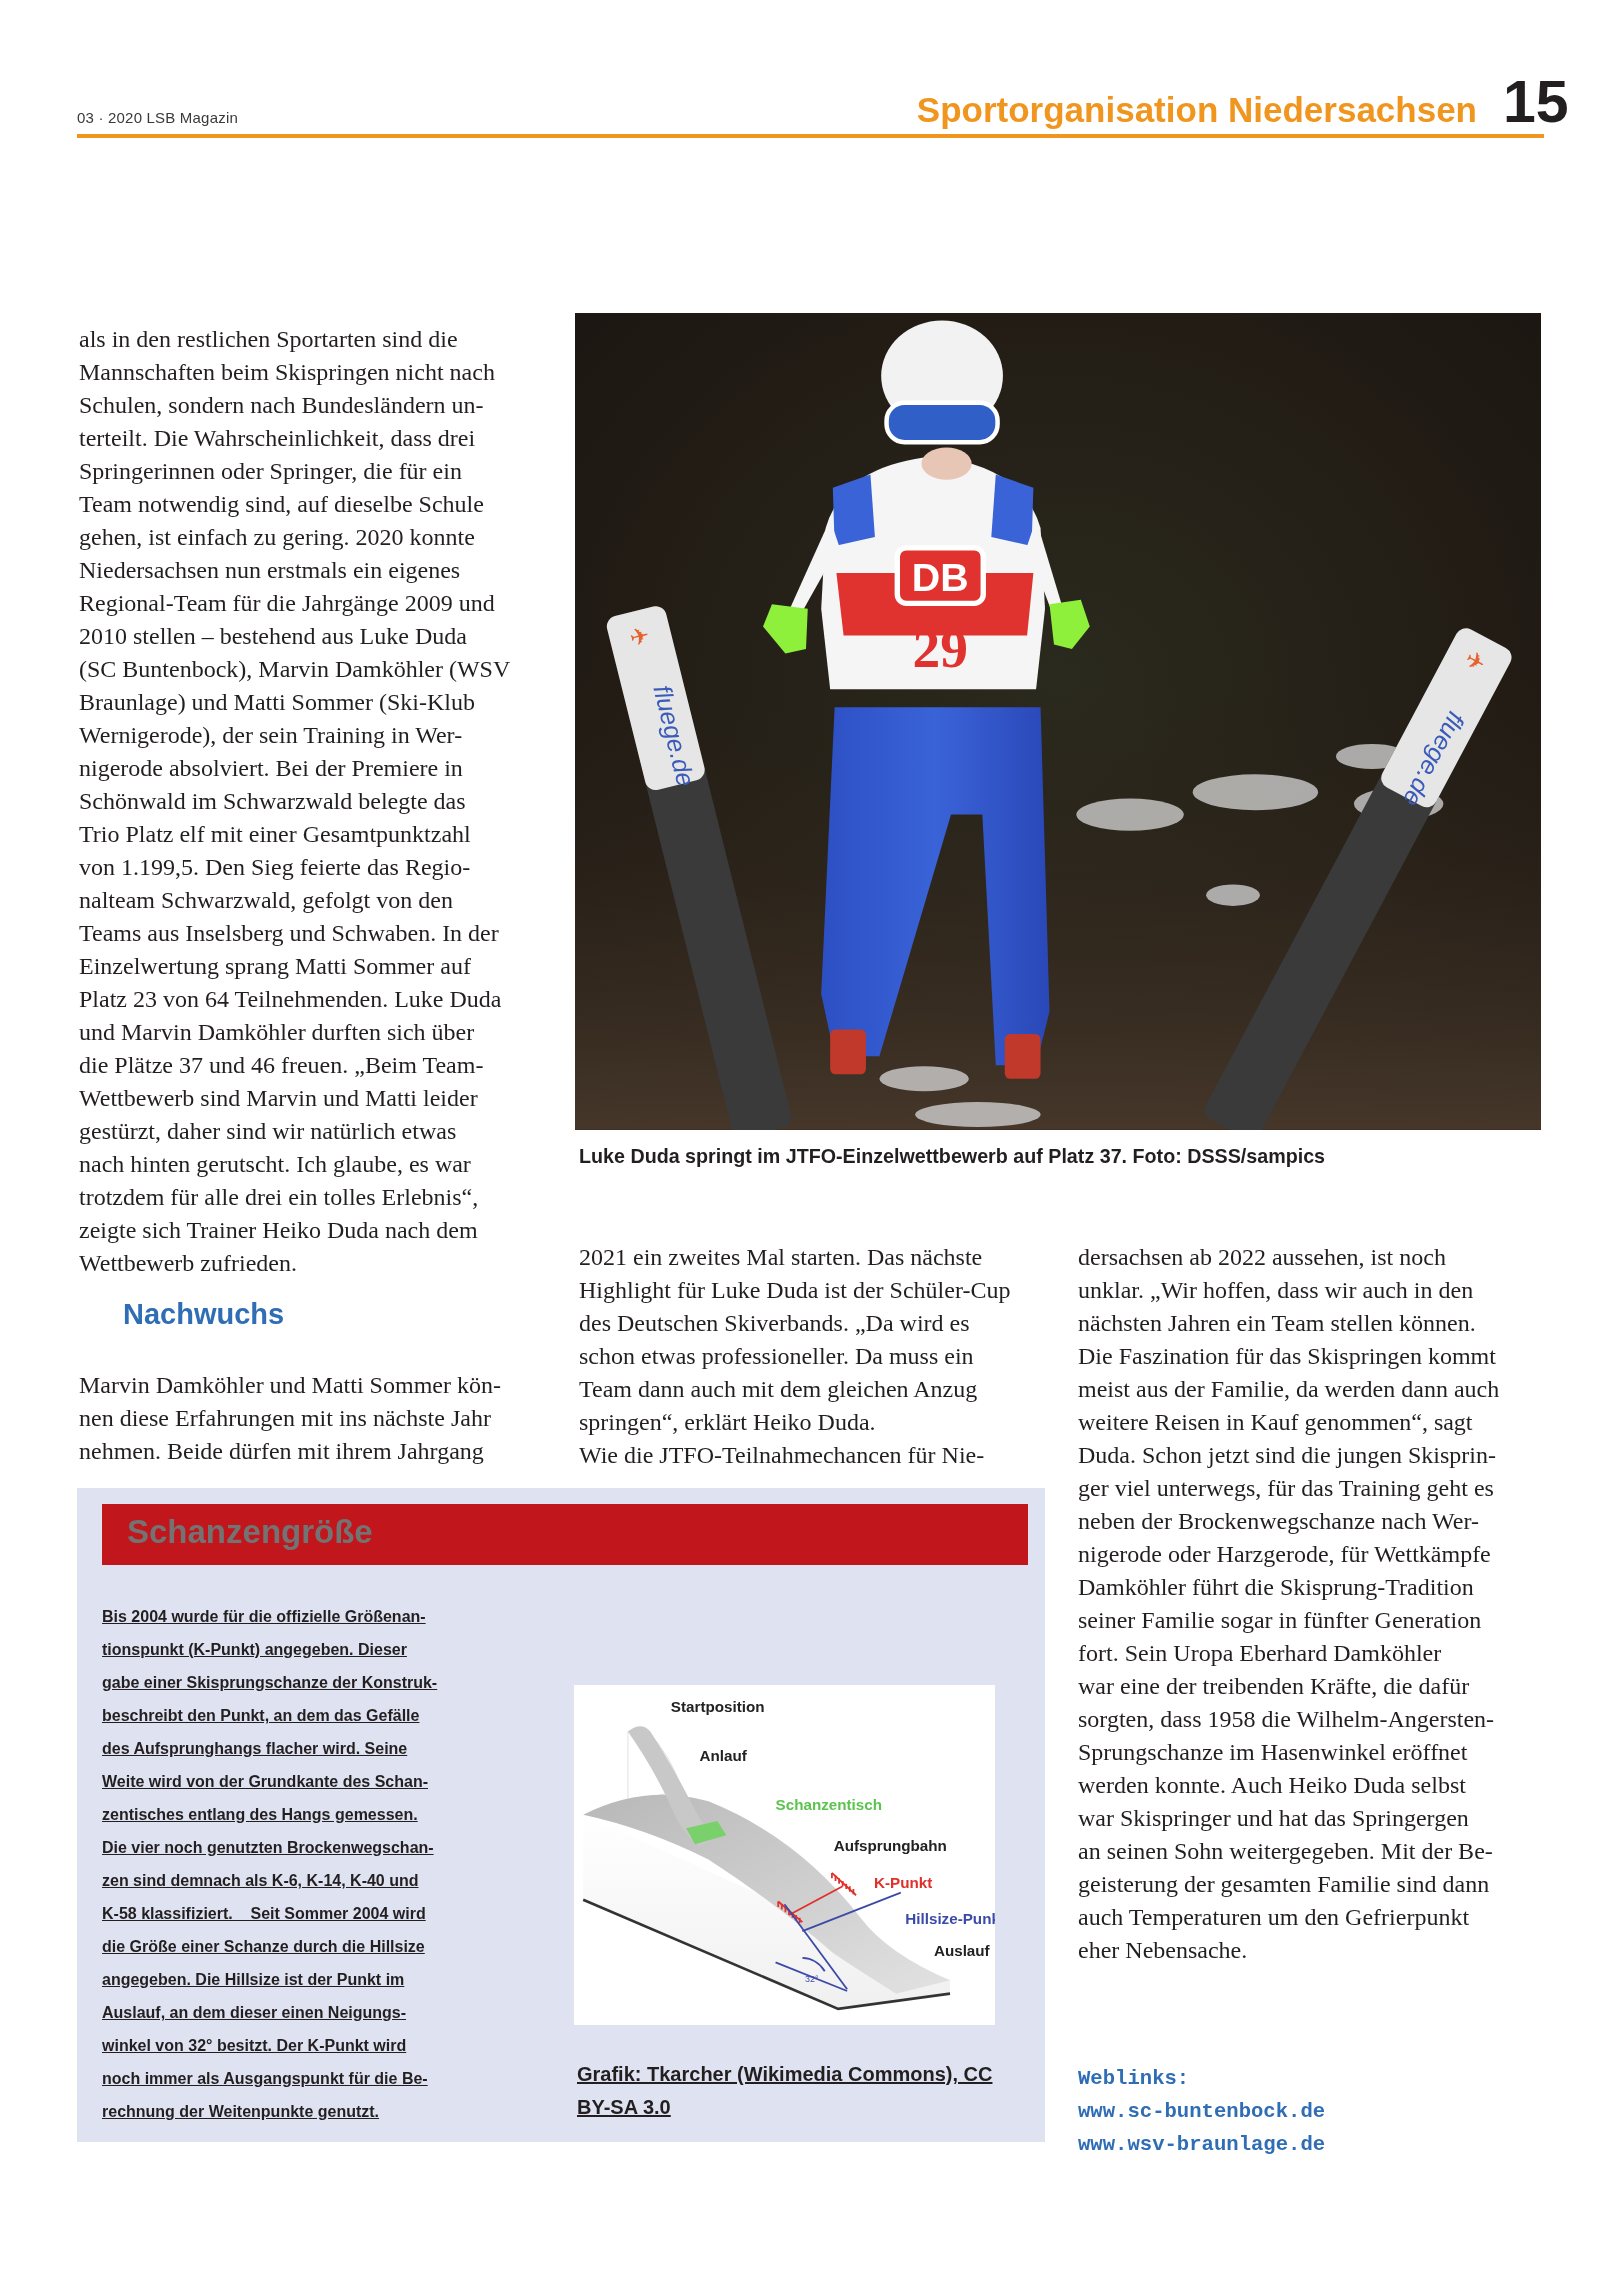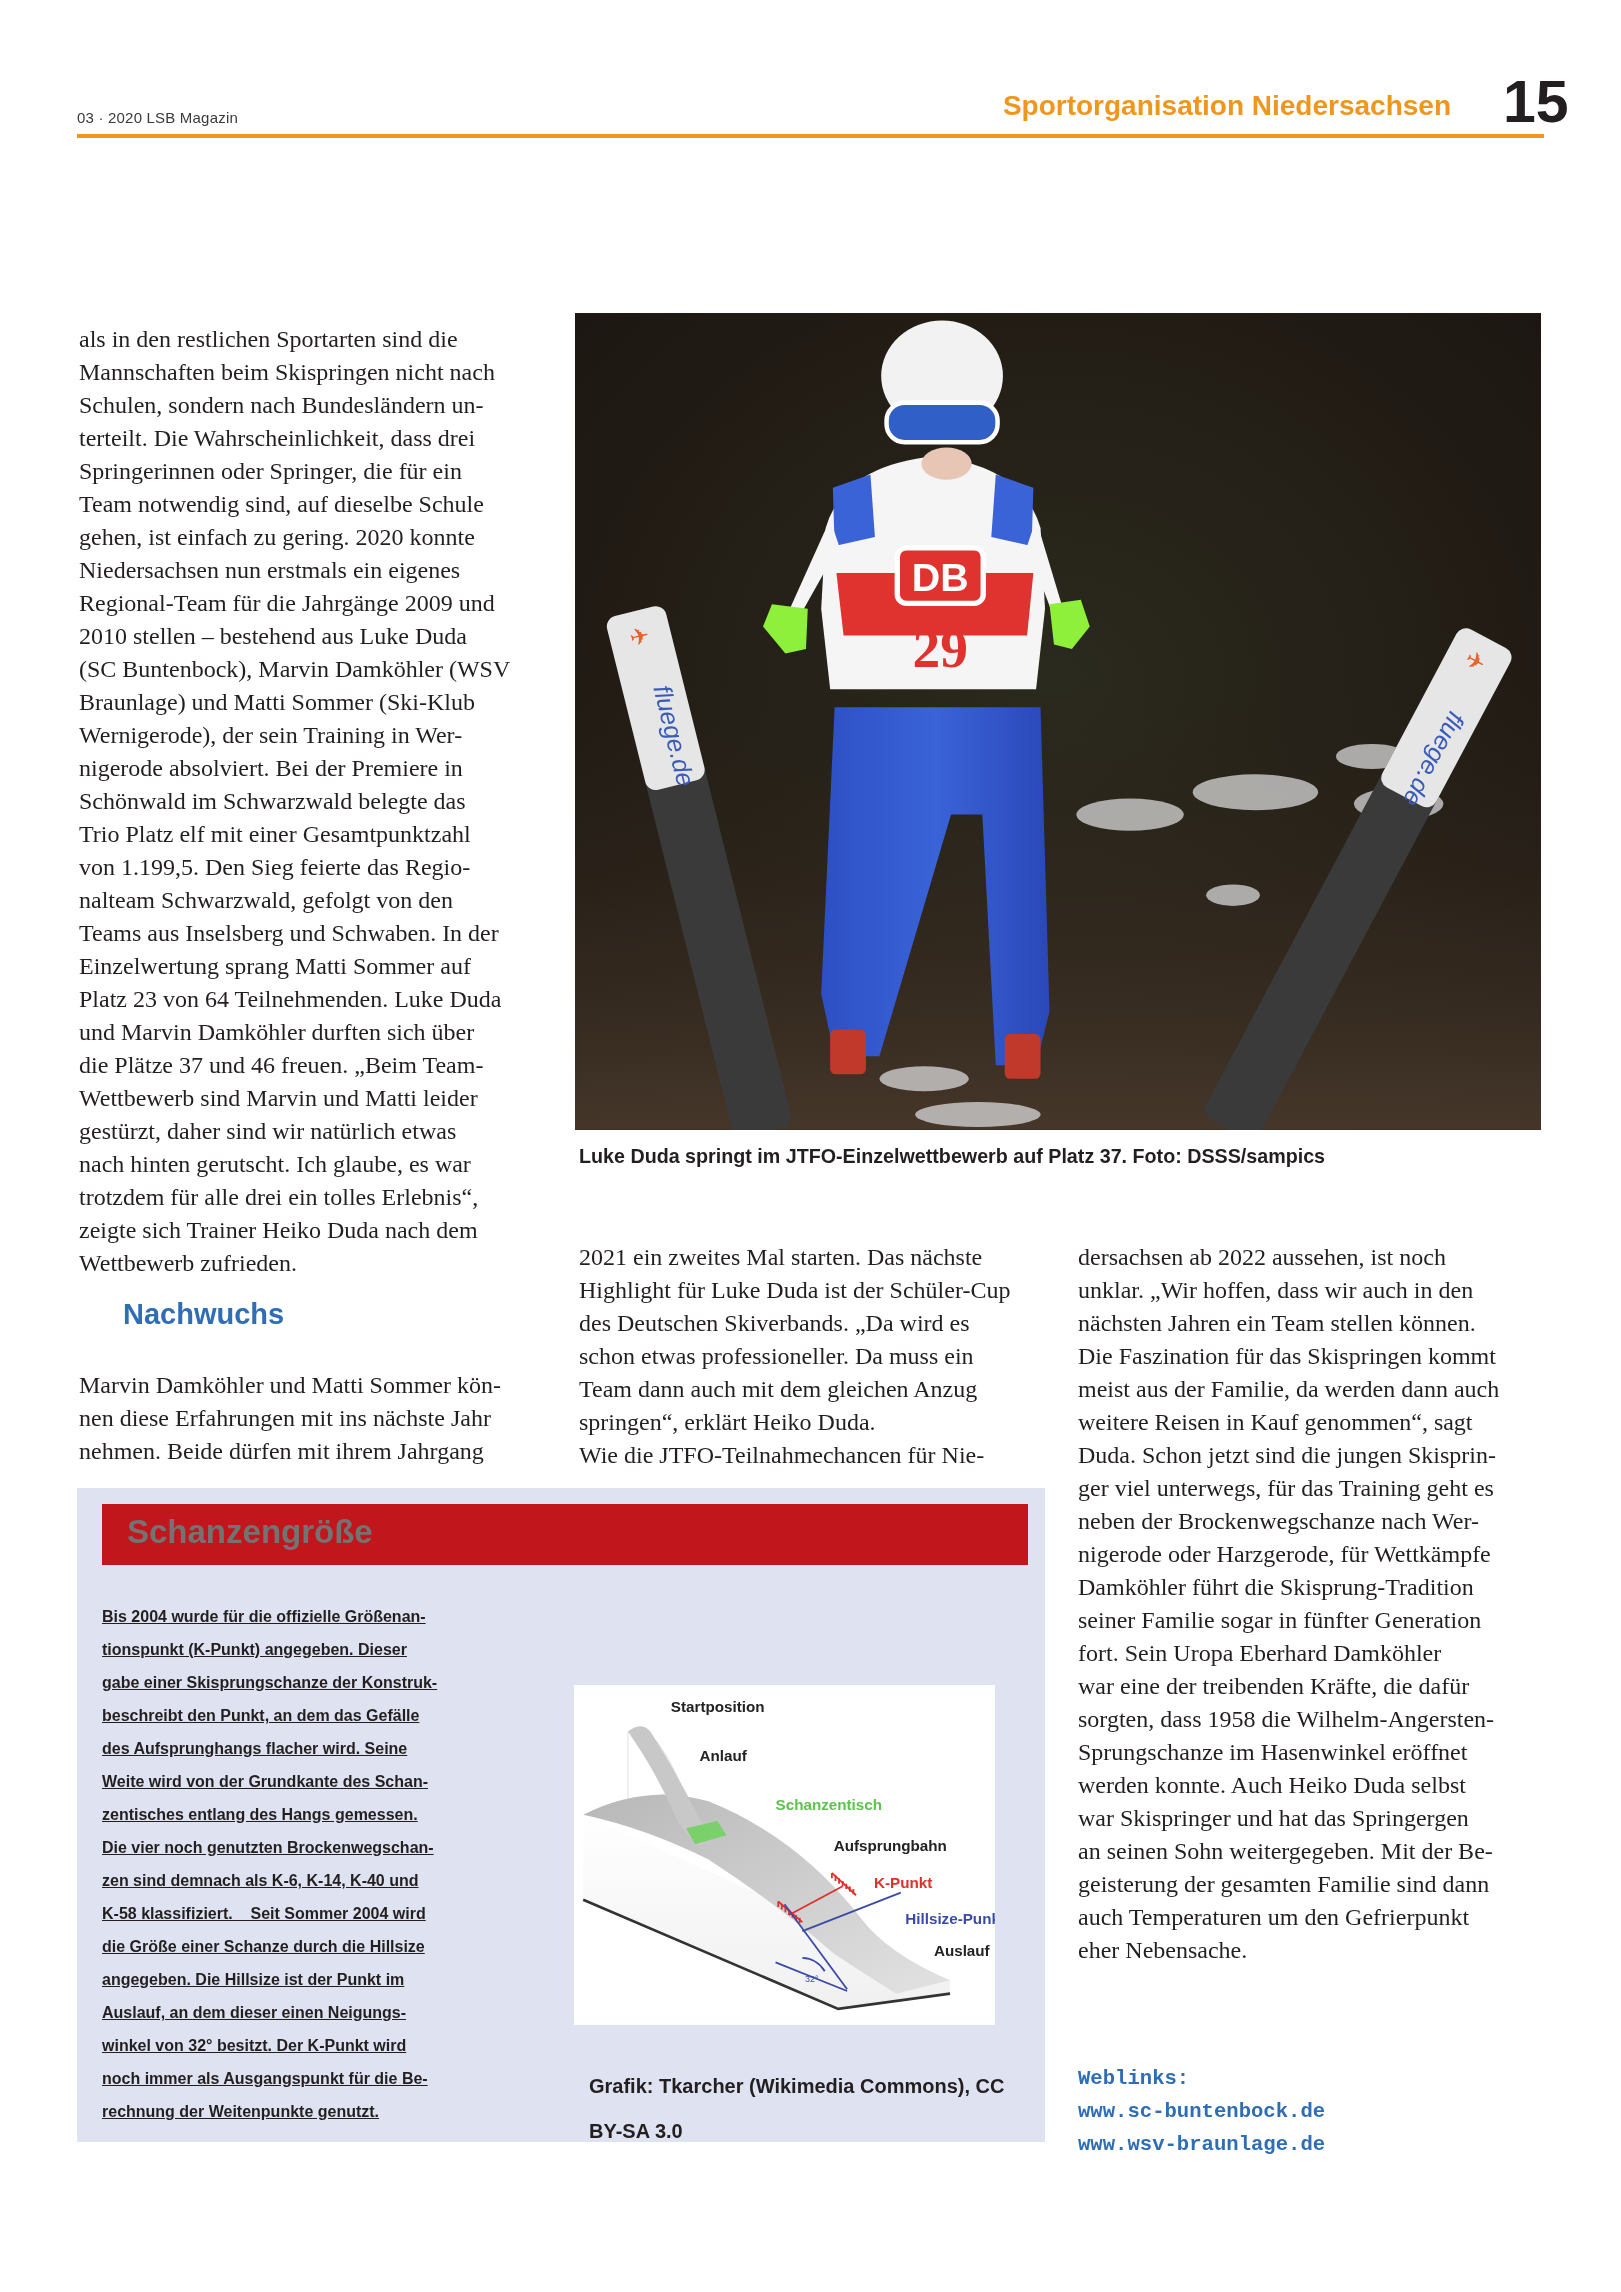--- a/index.html
+++ b/index.html
@@ -1,21 +1,21 @@
 <!DOCTYPE html>
 <html style="font-size:14.3px"><head>
 <meta charset="utf-8">
 <style>
   html, body { margin: 0; padding: 0; background: #ffffff; }
   body { width: 1621px; height: 2293px; position: relative; overflow: hidden; color: #231f20; }
   .abs { position: absolute; }
 
   
   .hdr-left { left: 77px; top: 109px; font-family: "Liberation Sans", sans-serif; font-size: 15px; color: #3a3a3a; letter-spacing: 0.2px; }
-  .hdr-section { right: 170px; top: 90px; font-family: "Liberation Sans", sans-serif; font-weight: bold; font-size: 28px; color: #f0951e; letter-spacing: 0px; }
+  .hdr-section { right: 144px; top: 90px; font-family: "Liberation Sans", sans-serif; font-weight: bold; font-size: 35px; color: #f0951e; letter-spacing: 0px; }
   .hdr-page { left: 1503px; top: 73px; font-family: "Liberation Sans", sans-serif; font-weight: bold; font-size: 59px; color: #231f20; line-height: 1; }
   .hdr-rule { left: 77px; top: 134px; width: 1467px; height: 3.6px; background: #f0951e; }
 
   
   .serif { font-family: "Liberation Serif", "DejaVu Serif", serif; font-size: 24px; line-height: 33px; color: #231f20; }
   .serif p { margin: 0; white-space: nowrap; }
   .col1 { left: 79px; top: 323px; width: 475px; }
   .col1b { left: 79px; top: 1369px; width: 475px; }
   .col2 { left: 579px; top: 1241px; width: 466px; }
   .col3 { left: 1078px; top: 1241px; width: 466px; }
@@ -27,21 +27,21 @@
   .caption { left: 579px; top: 1145px; font-family: "Liberation Sans", sans-serif; font-weight: bold; font-size: 19.7px; color: #231f20; white-space: nowrap; }
 
   
   .infobox { left: 77px; top: 1488px; width: 968px; height: 654px; background: #dee2f1; }
   .infobar { left: 102px; top: 1504px; width: 926px; height: 61px; background: #c1161c; }
   .infobar-title { left: 127px; top: 1513px; font-family: Liberation Sans, sans-serif; font-weight: bold; font-size: 33px; color: #737373; }
   .infotext { left: 102px; top: 1600px; width: 466px; font-family: "Liberation Sans", sans-serif; font-weight: bold; font-size: 16px; line-height: 33px; color: #231f20; text-decoration: underline; }
   .infotext p { margin: 0; white-space: nowrap; }
   .diagram { left: 574px; top: 1685px; width: 421px; height: 340px; background: #ffffff; overflow: hidden; }
   .diagram-credit { left: 577px; top: 2058px; width: 466px; font-family: "Liberation Sans", sans-serif; font-weight: bold; font-size: 20px; line-height: 33px; color: #231f20; }
-  .diagram-credit p { margin: 12px; white-space: nowrap; }
+  .diagram-credit p { margin: 0; white-space: nowrap; text-decoration: underline; }
 
   
   .weblinks { left: 1078px; top: 2062px; font-family: Liberation Mono, monospace; font-weight: bold; font-size: 20.6px; line-height: 33px; color: #2f6db5; }
   .weblinks div { white-space: nowrap; }
   .weblinks a { color: #2f6db5; text-decoration: none; }
 
   .dlabel { font-family: "Liberation Sans", sans-serif; font-weight: bold; font-size: 17px; }
 </style>
 </head>
 <body>

